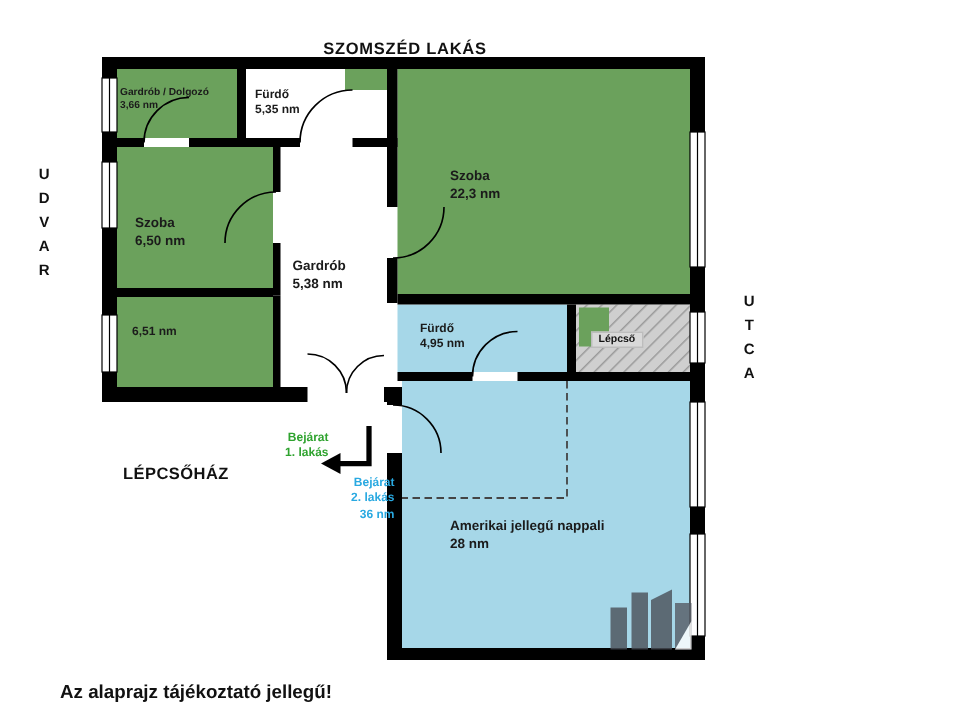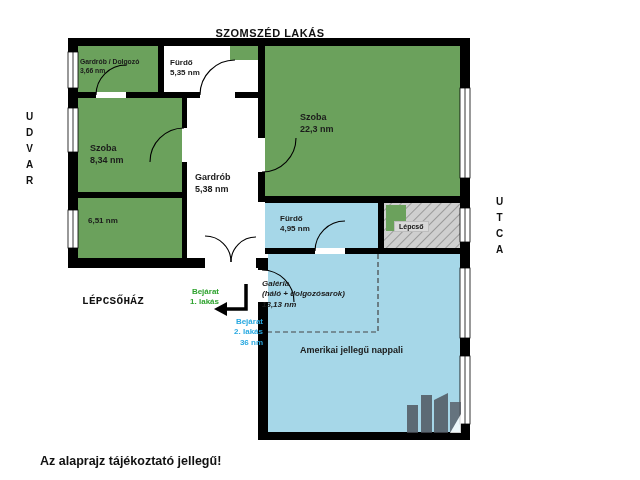--- a/index.html
+++ b/index.html
@@ -4,21 +4,21 @@
 <style>
   html,body{margin:0;padding:0;background:#fff;}
   .stage{position:relative;width:640px;height:480px;background:#fff;overflow:hidden;
          font-family:"Liberation Sans","DejaVu Sans",sans-serif;color:#111;}
   svg{position:absolute;left:0;top:0;}
   .lbl{position:absolute;font-weight:bold;}
   .toplabel{left:0;top:7px;width:540px;text-align:center;font-size:11px;letter-spacing:.5px;margin-top:20px;}
   .vlabel{writing-mode:vertical-rl;text-orientation:upright;font-size:10px;letter-spacing:5px;font-weight:bold;}
   .udvar{left:24px;top:111px;}
   .utca{left:494px;top:196px;}
-  .lepcsohaz{left:82px;top:295px;font-size:11px;letter-spacing:.3px;font-family:Liberation Mono, monospace;}
+  .lepcsohaz{left:82px;top:310px;font-size:11px;letter-spacing:.3px;}
   .note{left:40px;top:454px;width:400px;font-size:12.5px;font-weight:bold;}
   .room{position:absolute;text-align:left;font-weight:bold;color:#1b1b1b;line-height:1.3;}
   .fs9{font-size:9px;}
   .fs8{font-size:8px;}
   .fs7{font-size:6.8px;line-height:1.35;}
   .italic{font-style:italic;}
   .lepcso-tag{position:absolute;left:394px;top:221px;font-size:7px;font-weight:bold;
               background:#d9d9d9;padding:1px 4px;border:1px solid #bdbdbd;}
   .entr{position:absolute;text-align:right;font-weight:bold;font-size:8px;line-height:1.3;}
   .entr1{left:167px;top:287px;width:52px;}
@@ -139,47 +139,43 @@
     <div>5,35 nm</div>
   </div>
 
   <div class="room fs9" style="left:300px;top:112px;width:122px;">
     <div>Szoba</div>
     <div>22,3 nm</div>
   </div>
 
   <div class="room fs9" style="left:90px;top:143px;width:86px;">
     <div>Szoba</div>
-    <div>8,34 nm</div>
+    <div>6,50 nm</div>
   </div>
 
   <div class="room fs9" style="left:195px;top:172px;width:74px;">
     <div>Gardrób</div>
     <div>5,38 nm</div>
   </div>
 
   <div class="room fs8" style="left:88px;top:216px;width:120px;">
     <div>6,51 nm</div>
   </div>
 
   <div class="room fs8" style="left:280px;top:214px;width:82px;">
     <div>Fürdő</div>
     <div>4,95 nm</div>
   </div>
 
   <div class="lepcso-tag">Lépcső</div>
 
-  <div class="room fs8 italic" style="left:262px;top:279px;width:116px;">
-    <div>Galéria</div>
-    <div>(háló + dolgozósarok)</div>
-    <div>13,13 nm</div>
-  </div>
 
   <div class="room fs9" style="left:300px;top:345px;width:140px;">
     <div>Amerikai jellegű nappali</div>
+    <div>28 nm</div>
   </div>
 
   <div class="entr entr1" style="color: rgb(47, 163, 47);">
     <div>Bejárat</div>
     <div>1. lakás</div>
   </div>
 
   <div class="entr entr2" style="color: rgb(41, 169, 225);">
     <div>Bejárat</div>
     <div>2. lakás</div>

